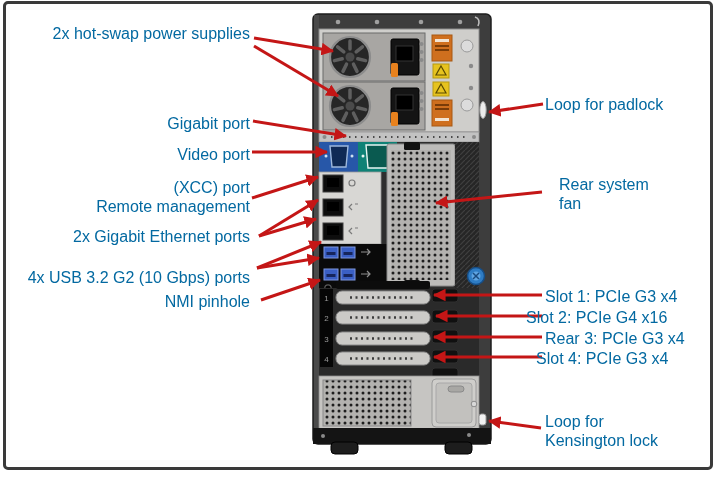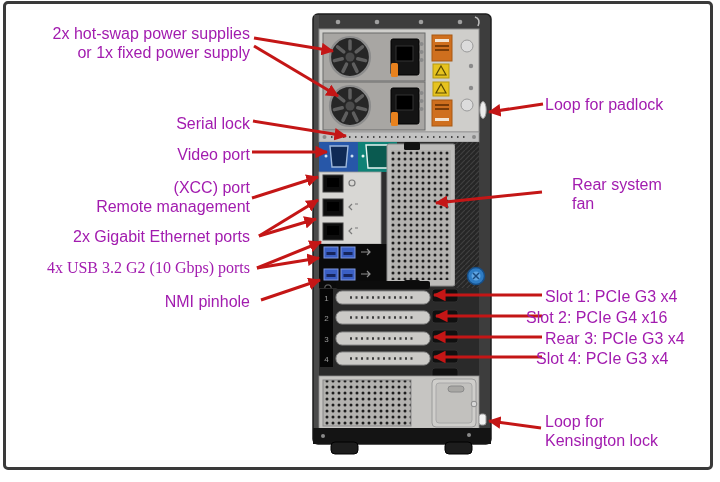--- a/index.html
+++ b/index.html
@@ -6,21 +6,21 @@
   .stage {
     position:relative; width:720px; height:482px; background:#ffffff;
     font-family:"Liberation Sans", sans-serif; overflow:hidden;
   }
   .frame {
     position:absolute; left:3px; top:1px; right:7px; bottom:12px;
     border:3px solid #3a3a3a; border-radius:5px; pointer-events:none;
   }
   .diagram-svg { position:absolute; left:0; top:0; }
   .lbl {
-    position:absolute; font-size:16px; line-height:19px; color:#a21caf;
+    position:absolute; font-size:16px; line-height:19px; color:#0369a1;
     white-space:nowrap;
   }
   .lbl span { display:block; }
   .ra { text-align:right; }
 </style>
 </head>
 <body>
 
 <div class="stage">
 
@@ -254,46 +254,45 @@
       <line x1="542" y1="295" x2="434" y2="295" marker-end="url(#ah)"></line>
       <line x1="542" y1="316" x2="436" y2="316" marker-end="url(#ah)"></line>
       <line x1="542" y1="337" x2="434" y2="337" marker-end="url(#ah)"></line>
       <line x1="542" y1="357" x2="434" y2="357" marker-end="url(#ah)"></line>
       <line x1="541" y1="428" x2="489" y2="421" marker-end="url(#ah)"></line>
     </g>
   </svg>
 
   <div class="lbl ra" style="top:24px; right:470px;">
     <span>2x hot-swap power supplies</span>
-    <span>or 1x fixed power supply</span>
   </div>
   <div class="lbl ra" style="top:114px; right:470px;">
-    <span>Serial lock</span>
+    <span>Gigabit port</span>
   </div>
   <div class="lbl ra" style="top:145px; right:470px;margin-left:40px;">
     <span>Video port</span>
   </div>
   <div class="lbl ra" style="top:178px; right:470px;">
     <span>(XCC) port</span>
     <span>Remote management</span>
   </div>
   <div class="lbl ra" style="top:227px; right:470px;">
     <span>2x Gigabit Ethernet ports</span>
   </div>
-  <div class="lbl ra" style="top:258px; right:470px;font-family:Liberation Serif, serif;">
+  <div class="lbl ra" style="top:268px; right:470px;">
     <span>4x USB 3.2 G2 (10 Gbps) ports</span>
   </div>
   <div class="lbl ra" style="top:292px; right:470px;">
     <span>NMI pinhole</span>
   </div>
 
   <div class="lbl" style="top:95px; left:545px;">
     <span>Loop for padlock</span>
   </div>
-  <div class="lbl" style="top:175px; left:572px;">
+  <div class="lbl" style="top:175px; left:559px;">
     <span>Rear system</span>
     <span>fan</span>
   </div>
   <div class="lbl" style="top:287px; left:545px;">
     <span>Slot 1: PCIe G3 x4</span>
   </div>
   <div class="lbl" style="top:308px; left:526px;">
     <span>Slot 2: PCIe G4 x16</span>
   </div>
   <div class="lbl" style="top:329px; left:545px;">

